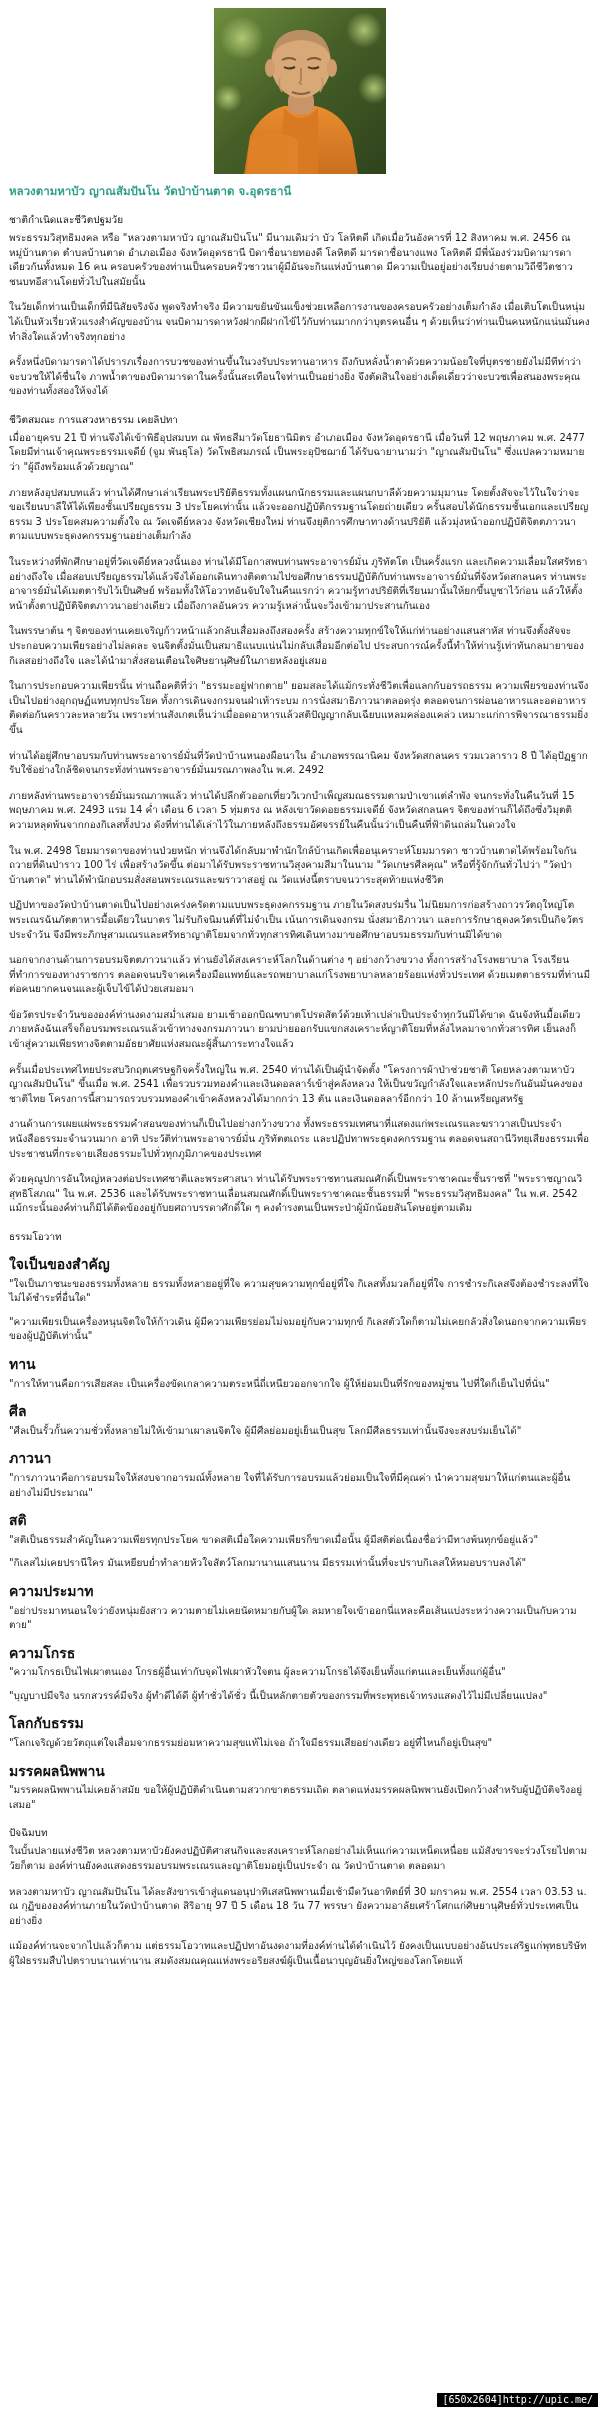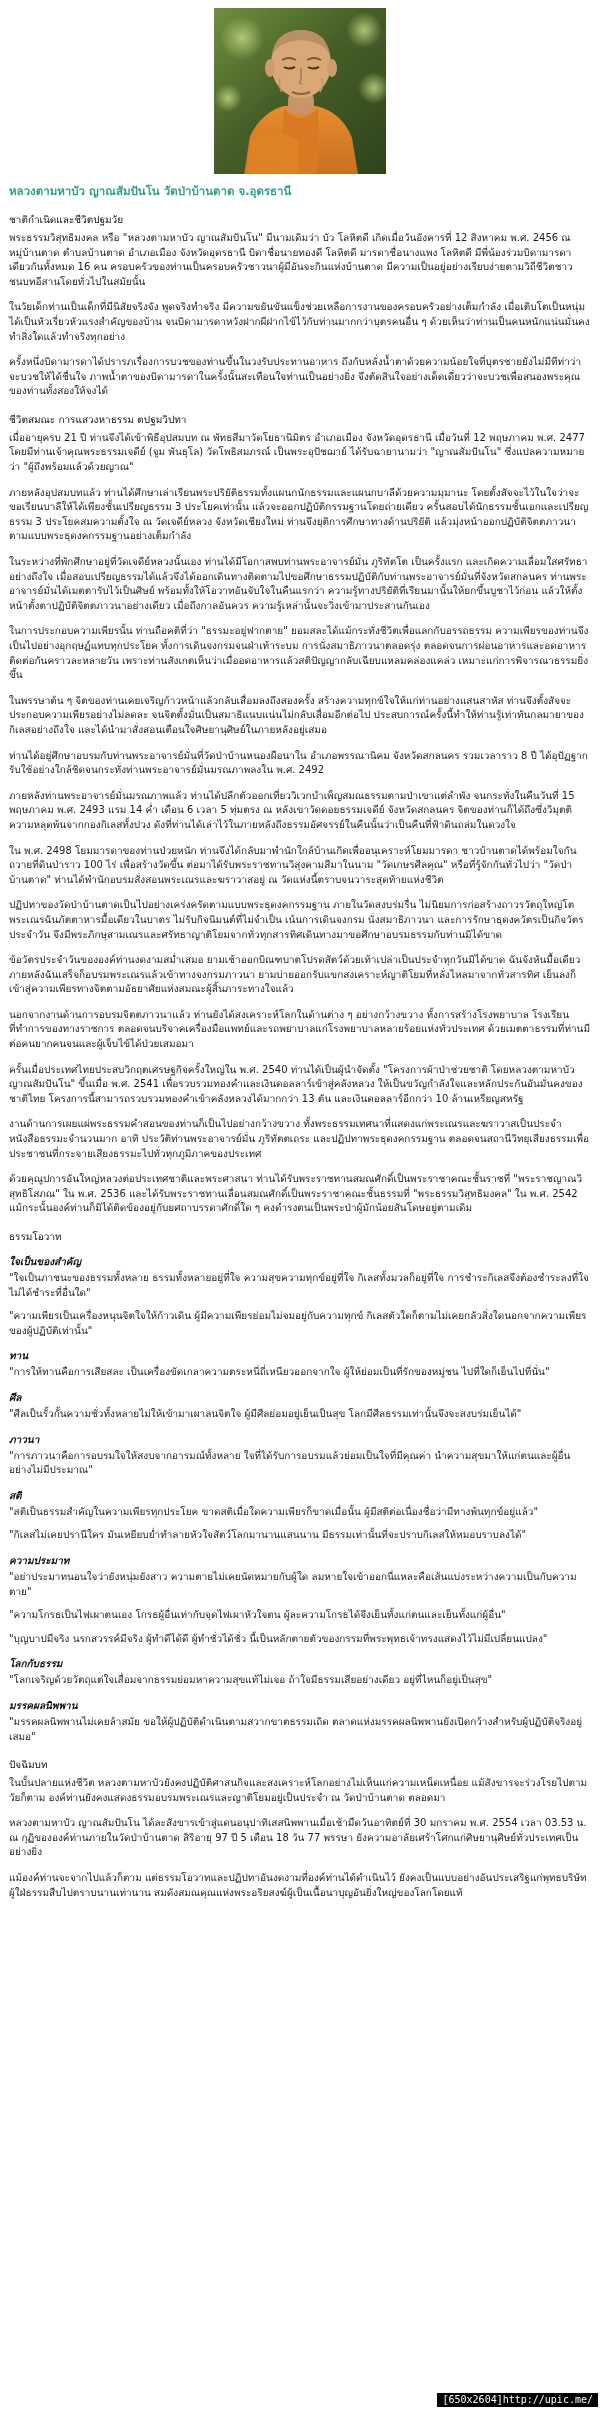--- a/index.html
+++ b/index.html
@@ -29,26 +29,25 @@
     line-height:1.3;
   }
   h2.sec{
     font-size:10px;
     font-weight:normal;
     color:#111;
     margin:14px 0 4px 0;
     line-height:1.4;
   }
   h3.sub{
-    font-size:10px;
+    font-size:14px;
     font-weight:bold;
     color:#111;
     margin:11px 0 2px 0;
     line-height:1.4;
-    font-style:italic;
   }
   p.body{
     font-size:10px;
     line-height:1.46;
     margin:0 0 11px 0;
     text-align:left;
     word-break:break-word;
   }
   p.tight{margin-bottom:9px;}
   .watermark{
@@ -116,52 +115,53 @@
     </svg>
   </div>
 
   <div class="page-title">หลวงตามหาบัว ญาณสัมปันโน วัดป่าบ้านตาด จ.อุดรธานี</div>
 
   <h2 class="sec">ชาติกำเนิดและชีวิตปฐมวัย</h2>
   <p class="body">พระธรรมวิสุทธิมงคล หรือ "หลวงตามหาบัว ญาณสัมปันโน" มีนามเดิมว่า บัว โลหิตดี เกิดเมื่อวันอังคารที่ 12 สิงหาคม พ.ศ. 2456 ณ หมู่บ้านตาด ตำบลบ้านตาด อำเภอเมือง จังหวัดอุดรธานี บิดาชื่อนายทองดี โลหิตดี มารดาชื่อนางแพง โลหิตดี มีพี่น้องร่วมบิดามารดาเดียวกันทั้งหมด 16 คน ครอบครัวของท่านเป็นครอบครัวชาวนาผู้มีอันจะกินแห่งบ้านตาด มีความเป็นอยู่อย่างเรียบง่ายตามวิถีชีวิตชาวชนบทอีสานโดยทั่วไปในสมัยนั้น</p>
   <p class="body">ในวัยเด็กท่านเป็นเด็กที่มีนิสัยจริงจัง พูดจริงทำจริง มีความขยันขันแข็งช่วยเหลือการงานของครอบครัวอย่างเต็มกำลัง เมื่อเติบโตเป็นหนุ่มได้เป็นหัวเรี่ยวหัวแรงสำคัญของบ้าน จนบิดามารดาหวังฝากผีฝากไข้ไว้กับท่านมากกว่าบุตรคนอื่น ๆ ด้วยเห็นว่าท่านเป็นคนหนักแน่นมั่นคง ทำสิ่งใดแล้วทำจริงทุกอย่าง</p>
   <p class="body">ครั้งหนึ่งบิดามารดาได้ปรารภเรื่องการบวชของท่านขึ้นในวงรับประทานอาหาร ถึงกับหลั่งน้ำตาด้วยความน้อยใจที่บุตรชายยังไม่มีทีท่าว่าจะบวชให้ได้ชื่นใจ ภาพน้ำตาของบิดามารดาในครั้งนั้นสะเทือนใจท่านเป็นอย่างยิ่ง จึงตัดสินใจอย่างเด็ดเดี่ยวว่าจะบวชเพื่อสนองพระคุณของท่านทั้งสองให้จงได้</p>
 
-  <h2 class="sec">ชีวิตสมณะ การแสวงหาธรรม ตปฐมวิปทา</h2>
+  <h2 class="sec">ชีวิตสมณะ การแสวงหาธรรม เคยลิปทา</h2>
   <p class="body">เมื่ออายุครบ 21 ปี ท่านจึงได้เข้าพิธีอุปสมบท ณ พัทธสีมาวัดโยธานิมิตร อำเภอเมือง จังหวัดอุดรธานี เมื่อวันที่ 12 พฤษภาคม พ.ศ. 2477 โดยมีท่านเจ้าคุณพระธรรมเจดีย์ (จูม พันธุโล) วัดโพธิสมภรณ์ เป็นพระอุปัชฌาย์ ได้รับฉายานามว่า "ญาณสัมปันโน" ซึ่งแปลความหมายว่า "ผู้ถึงพร้อมแล้วด้วยญาณ"</p>
   <p class="body">ภายหลังอุปสมบทแล้ว ท่านได้ศึกษาเล่าเรียนพระปริยัติธรรมทั้งแผนกนักธรรมและแผนกบาลีด้วยความมุมานะ โดยตั้งสัจจะไว้ในใจว่าจะขอเรียนบาลีให้ได้เพียงชั้นเปรียญธรรม 3 ประโยคเท่านั้น แล้วจะออกปฏิบัติกรรมฐานโดยถ่ายเดียว ครั้นสอบได้นักธรรมชั้นเอกและเปรียญธรรม 3 ประโยคสมความตั้งใจ ณ วัดเจดีย์หลวง จังหวัดเชียงใหม่ ท่านจึงยุติการศึกษาทางด้านปริยัติ แล้วมุ่งหน้าออกปฏิบัติจิตตภาวนาตามแบบพระธุดงคกรรมฐานอย่างเต็มกำลัง</p>
   <p class="body">ในระหว่างที่พักศึกษาอยู่ที่วัดเจดีย์หลวงนั้นเอง ท่านได้มีโอกาสพบท่านพระอาจารย์มั่น ภูริทัตโต เป็นครั้งแรก และเกิดความเลื่อมใสศรัทธาอย่างถึงใจ เมื่อสอบเปรียญธรรมได้แล้วจึงได้ออกเดินทางติดตามไปขอศึกษาธรรมปฏิบัติกับท่านพระอาจารย์มั่นที่จังหวัดสกลนคร ท่านพระอาจารย์มั่นได้เมตตารับไว้เป็นศิษย์ พร้อมทั้งให้โอวาทอันจับใจในคืนแรกว่า ความรู้ทางปริยัติที่เรียนมานั้นให้ยกขึ้นบูชาไว้ก่อน แล้วให้ตั้งหน้าตั้งตาปฏิบัติจิตตภาวนาอย่างเดียว เมื่อถึงกาลอันควร ความรู้เหล่านั้นจะวิ่งเข้ามาประสานกันเอง</p>
+  <p class="body">ในพรรษาต้น ๆ จิตของท่านเคยเจริญก้าวหน้าแล้วกลับเสื่อมลงถึงสองครั้ง สร้างความทุกข์ใจให้แก่ท่านอย่างแสนสาหัส ท่านจึงตั้งสัจจะประกอบความเพียรอย่างไม่ลดละ จนจิตตั้งมั่นเป็นสมาธิแนบแน่นไม่กลับเสื่อมอีกต่อไป ประสบการณ์ครั้งนี้ทำให้ท่านรู้เท่าทันกลมายาของกิเลสอย่างถึงใจ และได้นำมาสั่งสอนเตือนใจศิษยานุศิษย์ในภายหลังอยู่เสมอ</p>
   <p class="body">ในการประกอบความเพียรนั้น ท่านถือคติที่ว่า "ธรรมะอยู่ฟากตาย" ยอมสละได้แม้กระทั่งชีวิตเพื่อแลกกับอรรถธรรม ความเพียรของท่านจึงเป็นไปอย่างอุกฤษฏ์แทบทุกประโยค ทั้งการเดินจงกรมจนฝ่าเท้าระบม การนั่งสมาธิภาวนาตลอดรุ่ง ตลอดจนการผ่อนอาหารและอดอาหารติดต่อกันคราวละหลายวัน เพราะท่านสังเกตเห็นว่าเมื่ออดอาหารแล้วสติปัญญากลับเฉียบแหลมคล่องแคล่ว เหมาะแก่การพิจารณาธรรมยิ่งขึ้น</p>
-  <p class="body">ในพรรษาต้น ๆ จิตของท่านเคยเจริญก้าวหน้าแล้วกลับเสื่อมลงถึงสองครั้ง สร้างความทุกข์ใจให้แก่ท่านอย่างแสนสาหัส ท่านจึงตั้งสัจจะประกอบความเพียรอย่างไม่ลดละ จนจิตตั้งมั่นเป็นสมาธิแนบแน่นไม่กลับเสื่อมอีกต่อไป ประสบการณ์ครั้งนี้ทำให้ท่านรู้เท่าทันกลมายาของกิเลสอย่างถึงใจ และได้นำมาสั่งสอนเตือนใจศิษยานุศิษย์ในภายหลังอยู่เสมอ</p>
   <p class="body">ท่านได้อยู่ศึกษาอบรมกับท่านพระอาจารย์มั่นที่วัดป่าบ้านหนองผือนาใน อำเภอพรรณานิคม จังหวัดสกลนคร รวมเวลาราว 8 ปี ได้อุปัฏฐากรับใช้อย่างใกล้ชิดจนกระทั่งท่านพระอาจารย์มั่นมรณภาพลงใน พ.ศ. 2492</p>
   <p class="body">ภายหลังท่านพระอาจารย์มั่นมรณภาพแล้ว ท่านได้ปลีกตัวออกเที่ยววิเวกบำเพ็ญสมณธรรมตามป่าเขาแต่ลำพัง จนกระทั่งในคืนวันที่ 15 พฤษภาคม พ.ศ. 2493 แรม 14 ค่ำ เดือน 6 เวลา 5 ทุ่มตรง ณ หลังเขาวัดดอยธรรมเจดีย์ จังหวัดสกลนคร จิตของท่านก็ได้ถึงซึ่งวิมุตติความหลุดพ้นจากกองกิเลสทั้งปวง ดังที่ท่านได้เล่าไว้ในภายหลังถึงธรรมอัศจรรย์ในคืนนั้นว่าเป็นคืนที่ฟ้าดินถล่มในดวงใจ</p>
   <p class="body">ใน พ.ศ. 2498 โยมมารดาของท่านป่วยหนัก ท่านจึงได้กลับมาพำนักใกล้บ้านเกิดเพื่ออนุเคราะห์โยมมารดา ชาวบ้านตาดได้พร้อมใจกันถวายที่ดินป่าราว 100 ไร่ เพื่อสร้างวัดขึ้น ต่อมาได้รับพระราชทานวิสุงคามสีมาในนาม "วัดเกษรศีลคุณ" หรือที่รู้จักกันทั่วไปว่า "วัดป่าบ้านตาด" ท่านได้พำนักอบรมสั่งสอนพระเณรและฆราวาสอยู่ ณ วัดแห่งนี้ตราบจนวาระสุดท้ายแห่งชีวิต</p>
   <p class="body">ปฏิปทาของวัดป่าบ้านตาดเป็นไปอย่างเคร่งครัดตามแบบพระธุดงคกรรมฐาน ภายในวัดสงบร่มรื่น ไม่นิยมการก่อสร้างถาวรวัตถุใหญ่โต พระเณรฉันภัตตาหารมื้อเดียวในบาตร ไม่รับกิจนิมนต์ที่ไม่จำเป็น เน้นการเดินจงกรม นั่งสมาธิภาวนา และการรักษาธุดงควัตรเป็นกิจวัตรประจำวัน จึงมีพระภิกษุสามเณรและศรัทธาญาติโยมจากทั่วทุกสารทิศเดินทางมาขอศึกษาอบรมธรรมกับท่านมิได้ขาด</p>
+  <p class="body">นอกจากงานด้านการอบรมจิตตภาวนาแล้ว ท่านยังได้สงเคราะห์โลกในด้านต่าง ๆ อย่างกว้างขวาง ทั้งการสร้างโรงพยาบาล โรงเรียน ที่ทำการของทางราชการ ตลอดจนบริจาคเครื่องมือแพทย์และรถพยาบาลแก่โรงพยาบาลหลายร้อยแห่งทั่วประเทศ ด้วยเมตตาธรรมที่ท่านมีต่อคนยากคนจนและผู้เจ็บไข้ได้ป่วยเสมอมา</p>
   <p class="body">ข้อวัตรประจำวันขององค์ท่านงดงามสม่ำเสมอ ยามเช้าออกบิณฑบาตโปรดสัตว์ด้วยเท้าเปล่าเป็นประจำทุกวันมิได้ขาด ฉันจังหันมื้อเดียว ภายหลังฉันเสร็จก็อบรมพระเณรแล้วเข้าทางจงกรมภาวนา ยามบ่ายออกรับแขกสงเคราะห์ญาติโยมที่หลั่งไหลมาจากทั่วสารทิศ เย็นลงก็เข้าสู่ความเพียรทางจิตตามอัธยาศัยแห่งสมณะผู้สิ้นภาระทางใจแล้ว</p>
-  <p class="body">นอกจากงานด้านการอบรมจิตตภาวนาแล้ว ท่านยังได้สงเคราะห์โลกในด้านต่าง ๆ อย่างกว้างขวาง ทั้งการสร้างโรงพยาบาล โรงเรียน ที่ทำการของทางราชการ ตลอดจนบริจาคเครื่องมือแพทย์และรถพยาบาลแก่โรงพยาบาลหลายร้อยแห่งทั่วประเทศ ด้วยเมตตาธรรมที่ท่านมีต่อคนยากคนจนและผู้เจ็บไข้ได้ป่วยเสมอมา</p>
   <p class="body">ครั้นเมื่อประเทศไทยประสบวิกฤตเศรษฐกิจครั้งใหญ่ใน พ.ศ. 2540 ท่านได้เป็นผู้นำจัดตั้ง "โครงการผ้าป่าช่วยชาติ โดยหลวงตามหาบัว ญาณสัมปันโน" ขึ้นเมื่อ พ.ศ. 2541 เพื่อรวบรวมทองคำและเงินดอลลาร์เข้าสู่คลังหลวง ให้เป็นขวัญกำลังใจและหลักประกันอันมั่นคงของชาติไทย โครงการนี้สามารถรวบรวมทองคำเข้าคลังหลวงได้มากกว่า 13 ตัน และเงินดอลลาร์อีกกว่า 10 ล้านเหรียญสหรัฐ</p>
   <p class="body">งานด้านการเผยแผ่พระธรรมคำสอนของท่านก็เป็นไปอย่างกว้างขวาง ทั้งพระธรรมเทศนาที่แสดงแก่พระเณรและฆราวาสเป็นประจำ หนังสือธรรมะจำนวนมาก อาทิ ประวัติท่านพระอาจารย์มั่น ภูริทัตตเถระ และปฏิปทาพระธุดงคกรรมฐาน ตลอดจนสถานีวิทยุเสียงธรรมเพื่อประชาชนที่กระจายเสียงธรรมะไปทั่วทุกภูมิภาคของประเทศ</p>
   <p class="body">ด้วยคุณูปการอันใหญ่หลวงต่อประเทศชาติและพระศาสนา ท่านได้รับพระราชทานสมณศักดิ์เป็นพระราชาคณะชั้นราชที่ "พระราชญาณวิสุทธิโสภณ" ใน พ.ศ. 2536 และได้รับพระราชทานเลื่อนสมณศักดิ์เป็นพระราชาคณะชั้นธรรมที่ "พระธรรมวิสุทธิมงคล" ใน พ.ศ. 2542 แม้กระนั้นองค์ท่านก็มิได้ติดข้องอยู่กับยศถาบรรดาศักดิ์ใด ๆ คงดำรงตนเป็นพระป่าผู้มักน้อยสันโดษอยู่ตามเดิม</p>
 
   <h2 class="sec">ธรรมโอวาท</h2>
 
   <h3 class="sub">ใจเป็นของสำคัญ</h3>
   <p class="body tight">"ใจเป็นภาชนะของธรรมทั้งหลาย ธรรมทั้งหลายอยู่ที่ใจ ความสุขความทุกข์อยู่ที่ใจ กิเลสทั้งมวลก็อยู่ที่ใจ การชำระกิเลสจึงต้องชำระลงที่ใจ ไม่ได้ชำระที่อื่นใด"</p>
   <p class="body tight">"ความเพียรเป็นเครื่องหนุนจิตใจให้ก้าวเดิน ผู้มีความเพียรย่อมไม่จมอยู่กับความทุกข์ กิเลสตัวใดก็ตามไม่เคยกลัวสิ่งใดนอกจากความเพียรของผู้ปฏิบัติเท่านั้น"</p>
   <h3 class="sub">ทาน</h3>
   <p class="body tight">"การให้ทานคือการเสียสละ เป็นเครื่องขัดเกลาความตระหนี่ถี่เหนียวออกจากใจ ผู้ให้ย่อมเป็นที่รักของหมู่ชน ไปที่ใดก็เย็นไปที่นั่น"</p>
   <h3 class="sub">ศีล</h3>
   <p class="body tight">"ศีลเป็นรั้วกั้นความชั่วทั้งหลายไม่ให้เข้ามาเผาลนจิตใจ ผู้มีศีลย่อมอยู่เย็นเป็นสุข โลกมีศีลธรรมเท่านั้นจึงจะสงบร่มเย็นได้"</p>
   <h3 class="sub">ภาวนา</h3>
   <p class="body tight">"การภาวนาคือการอบรมใจให้สงบจากอารมณ์ทั้งหลาย ใจที่ได้รับการอบรมแล้วย่อมเป็นใจที่มีคุณค่า นำความสุขมาให้แก่ตนและผู้อื่นอย่างไม่มีประมาณ"</p>
   <h3 class="sub">สติ</h3>
   <p class="body tight">"สติเป็นธรรมสำคัญในความเพียรทุกประโยค ขาดสติเมื่อใดความเพียรก็ขาดเมื่อนั้น ผู้มีสติต่อเนื่องชื่อว่ามีทางพ้นทุกข์อยู่แล้ว"</p>
   <p class="body tight">"กิเลสไม่เคยปรานีใคร มันเหยียบย่ำทำลายหัวใจสัตว์โลกมานานแสนนาน มีธรรมเท่านั้นที่จะปราบกิเลสให้หมอบราบลงได้"</p>
   <h3 class="sub">ความประมาท</h3>
   <p class="body tight">"อย่าประมาทนอนใจว่ายังหนุ่มยังสาว ความตายไม่เคยนัดหมายกับผู้ใด ลมหายใจเข้าออกนี่แหละคือเส้นแบ่งระหว่างความเป็นกับความตาย"</p>
+  <h3 class="sub">ความโกรธ</h3>
   <p class="body tight">"ความโกรธเป็นไฟเผาตนเอง โกรธผู้อื่นเท่ากับจุดไฟเผาหัวใจตน ผู้ละความโกรธได้จึงเย็นทั้งแก่ตนและเย็นทั้งแก่ผู้อื่น"</p>
   <p class="body tight">"บุญบาปมีจริง นรกสวรรค์มีจริง ผู้ทำดีได้ดี ผู้ทำชั่วได้ชั่ว นี้เป็นหลักตายตัวของกรรมที่พระพุทธเจ้าทรงแสดงไว้ไม่มีเปลี่ยนแปลง"</p>
   <h3 class="sub">โลกกับธรรม</h3>
   <p class="body tight">"โลกเจริญด้วยวัตถุแต่ใจเสื่อมจากธรรมย่อมหาความสุขแท้ไม่เจอ ถ้าใจมีธรรมเสียอย่างเดียว อยู่ที่ไหนก็อยู่เป็นสุข"</p>
   <h3 class="sub">มรรคผลนิพพาน</h3>
   <p class="body tight">"มรรคผลนิพพานไม่เคยล้าสมัย ขอให้ผู้ปฏิบัติดำเนินตามสวากขาตธรรมเถิด ตลาดแห่งมรรคผลนิพพานยังเปิดกว้างสำหรับผู้ปฏิบัติจริงอยู่เสมอ"</p>
 
   <h2 class="sec">ปัจฉิมบท</h2>
   <p class="body">ในบั้นปลายแห่งชีวิต หลวงตามหาบัวยังคงปฏิบัติศาสนกิจและสงเคราะห์โลกอย่างไม่เห็นแก่ความเหน็ดเหนื่อย แม้สังขารจะร่วงโรยไปตามวัยก็ตาม องค์ท่านยังคงแสดงธรรมอบรมพระเณรและญาติโยมอยู่เป็นประจำ ณ วัดป่าบ้านตาด ตลอดมา</p>
   <p class="body">หลวงตามหาบัว ญาณสัมปันโน ได้ละสังขารเข้าสู่แดนอนุปาทิเสสนิพพานเมื่อเช้ามืดวันอาทิตย์ที่ 30 มกราคม พ.ศ. 2554 เวลา 03.53 น. ณ กุฏิขององค์ท่านภายในวัดป่าบ้านตาด สิริอายุ 97 ปี 5 เดือน 18 วัน 77 พรรษา ยังความอาลัยเศร้าโศกแก่ศิษยานุศิษย์ทั่วประเทศเป็นอย่างยิ่ง</p>

